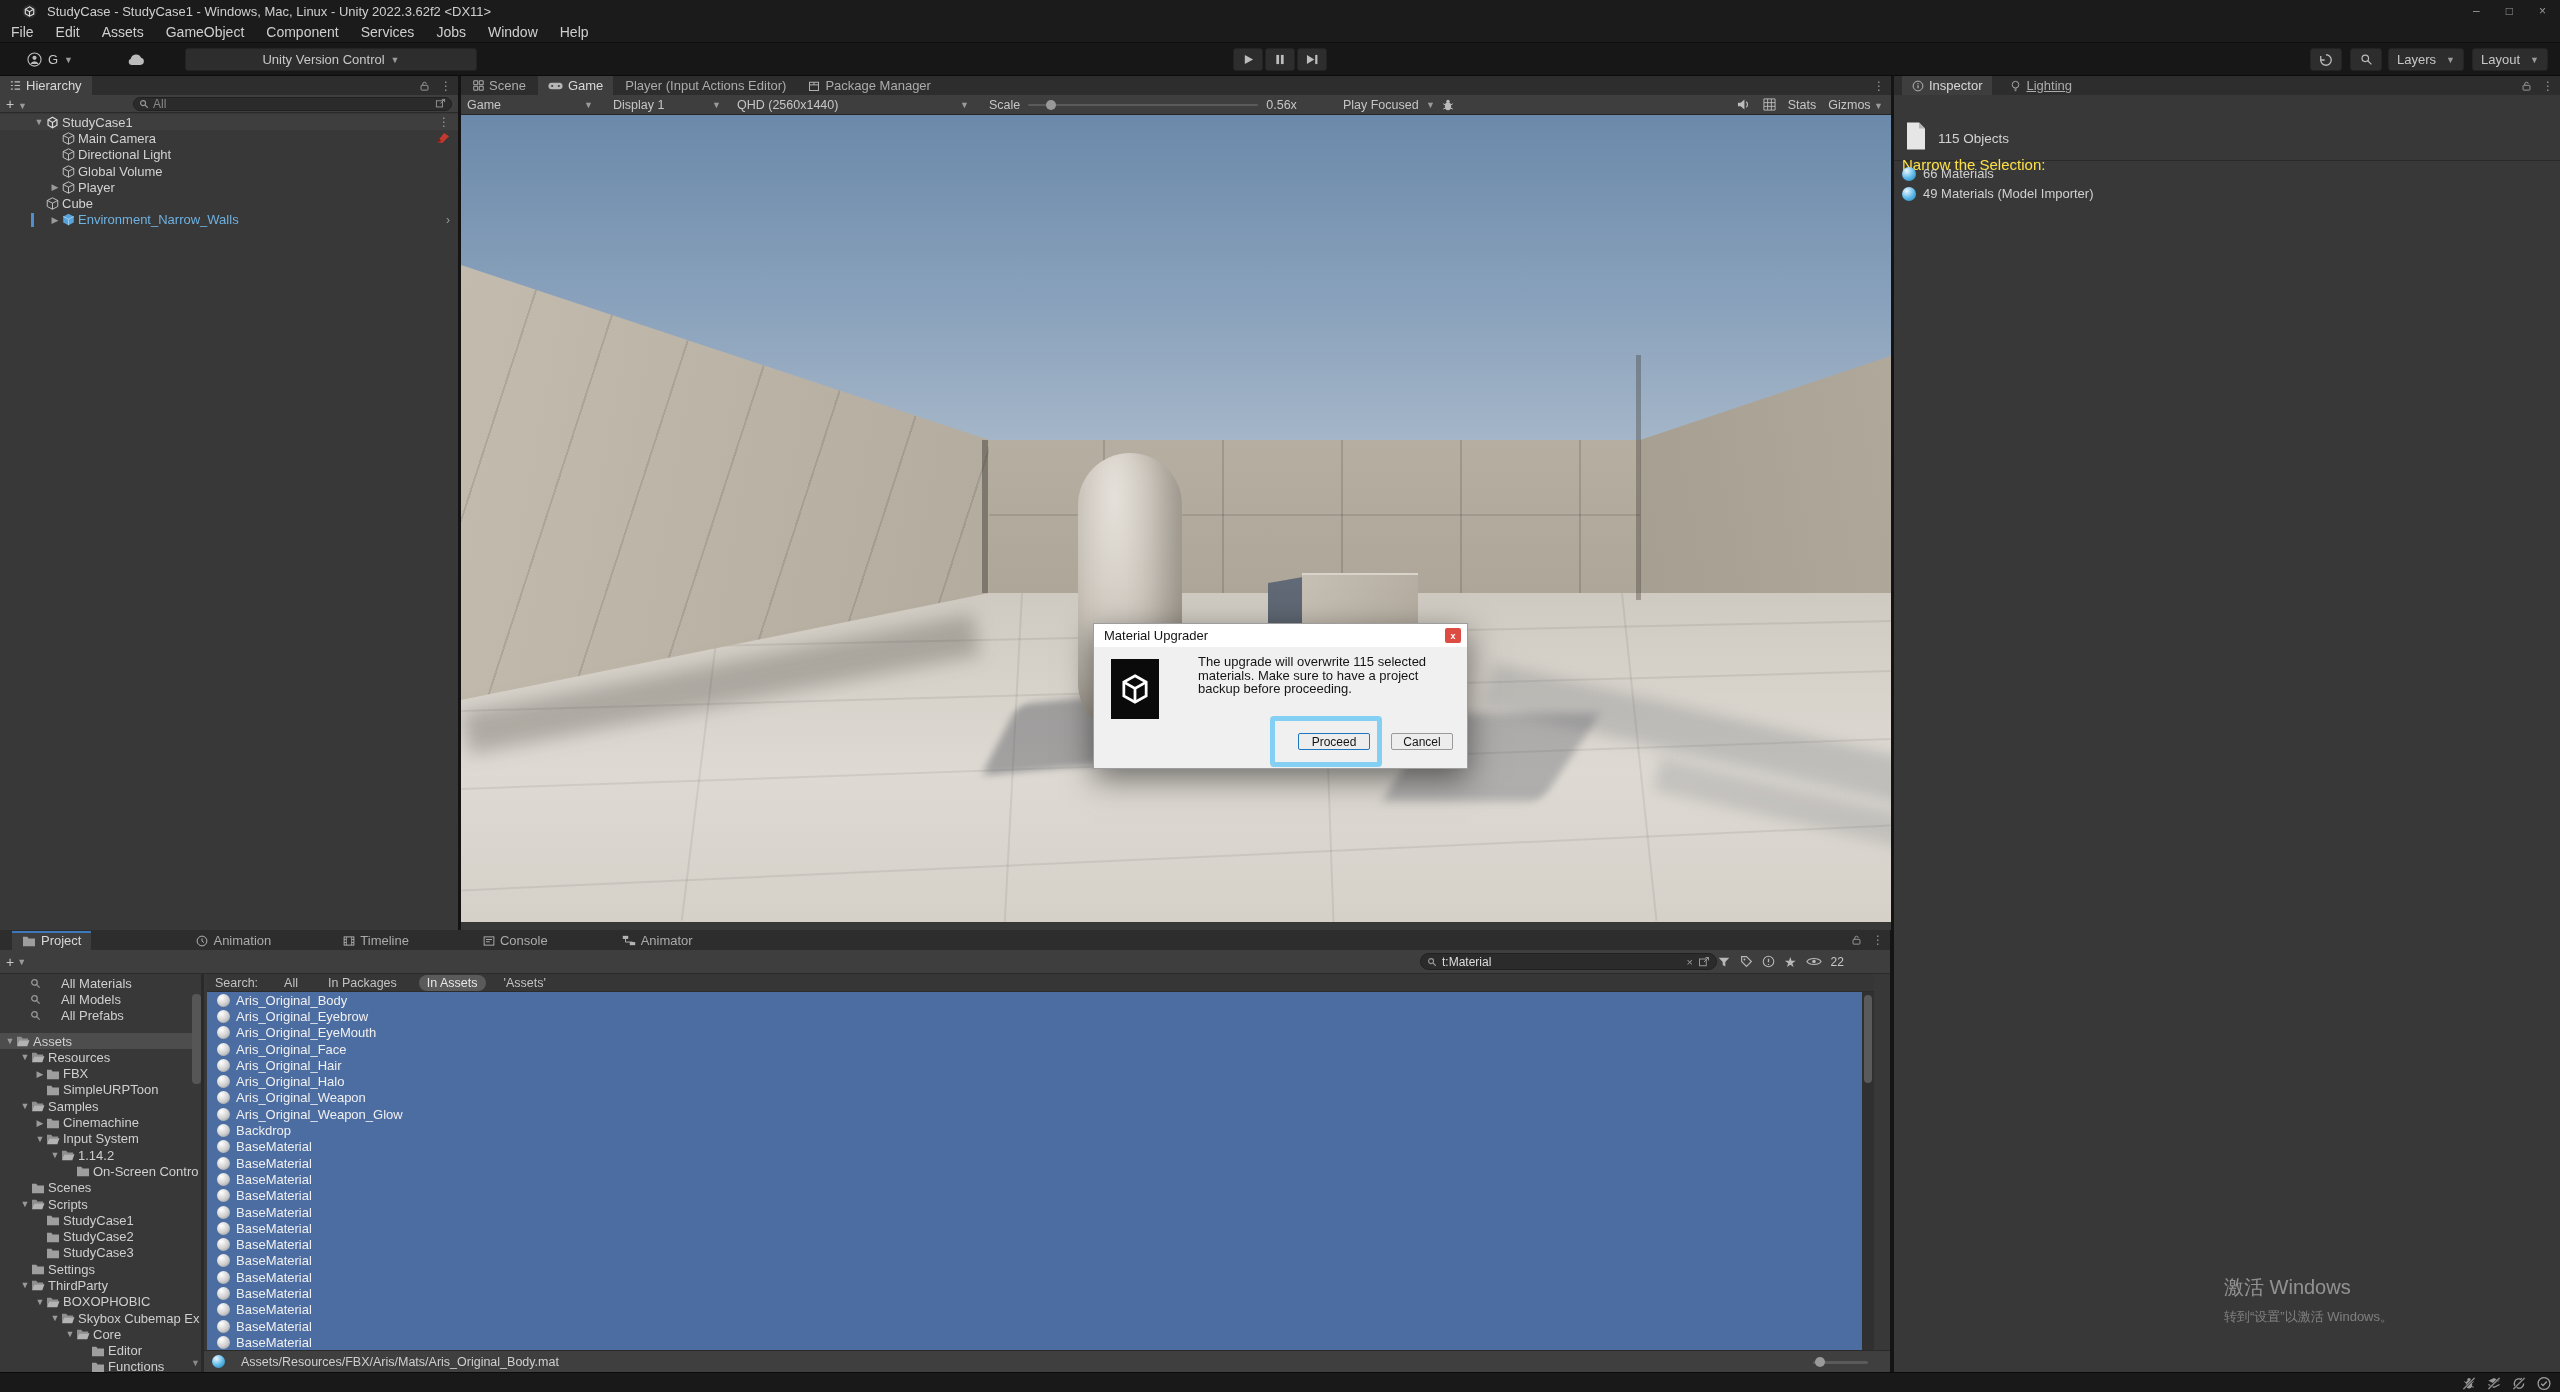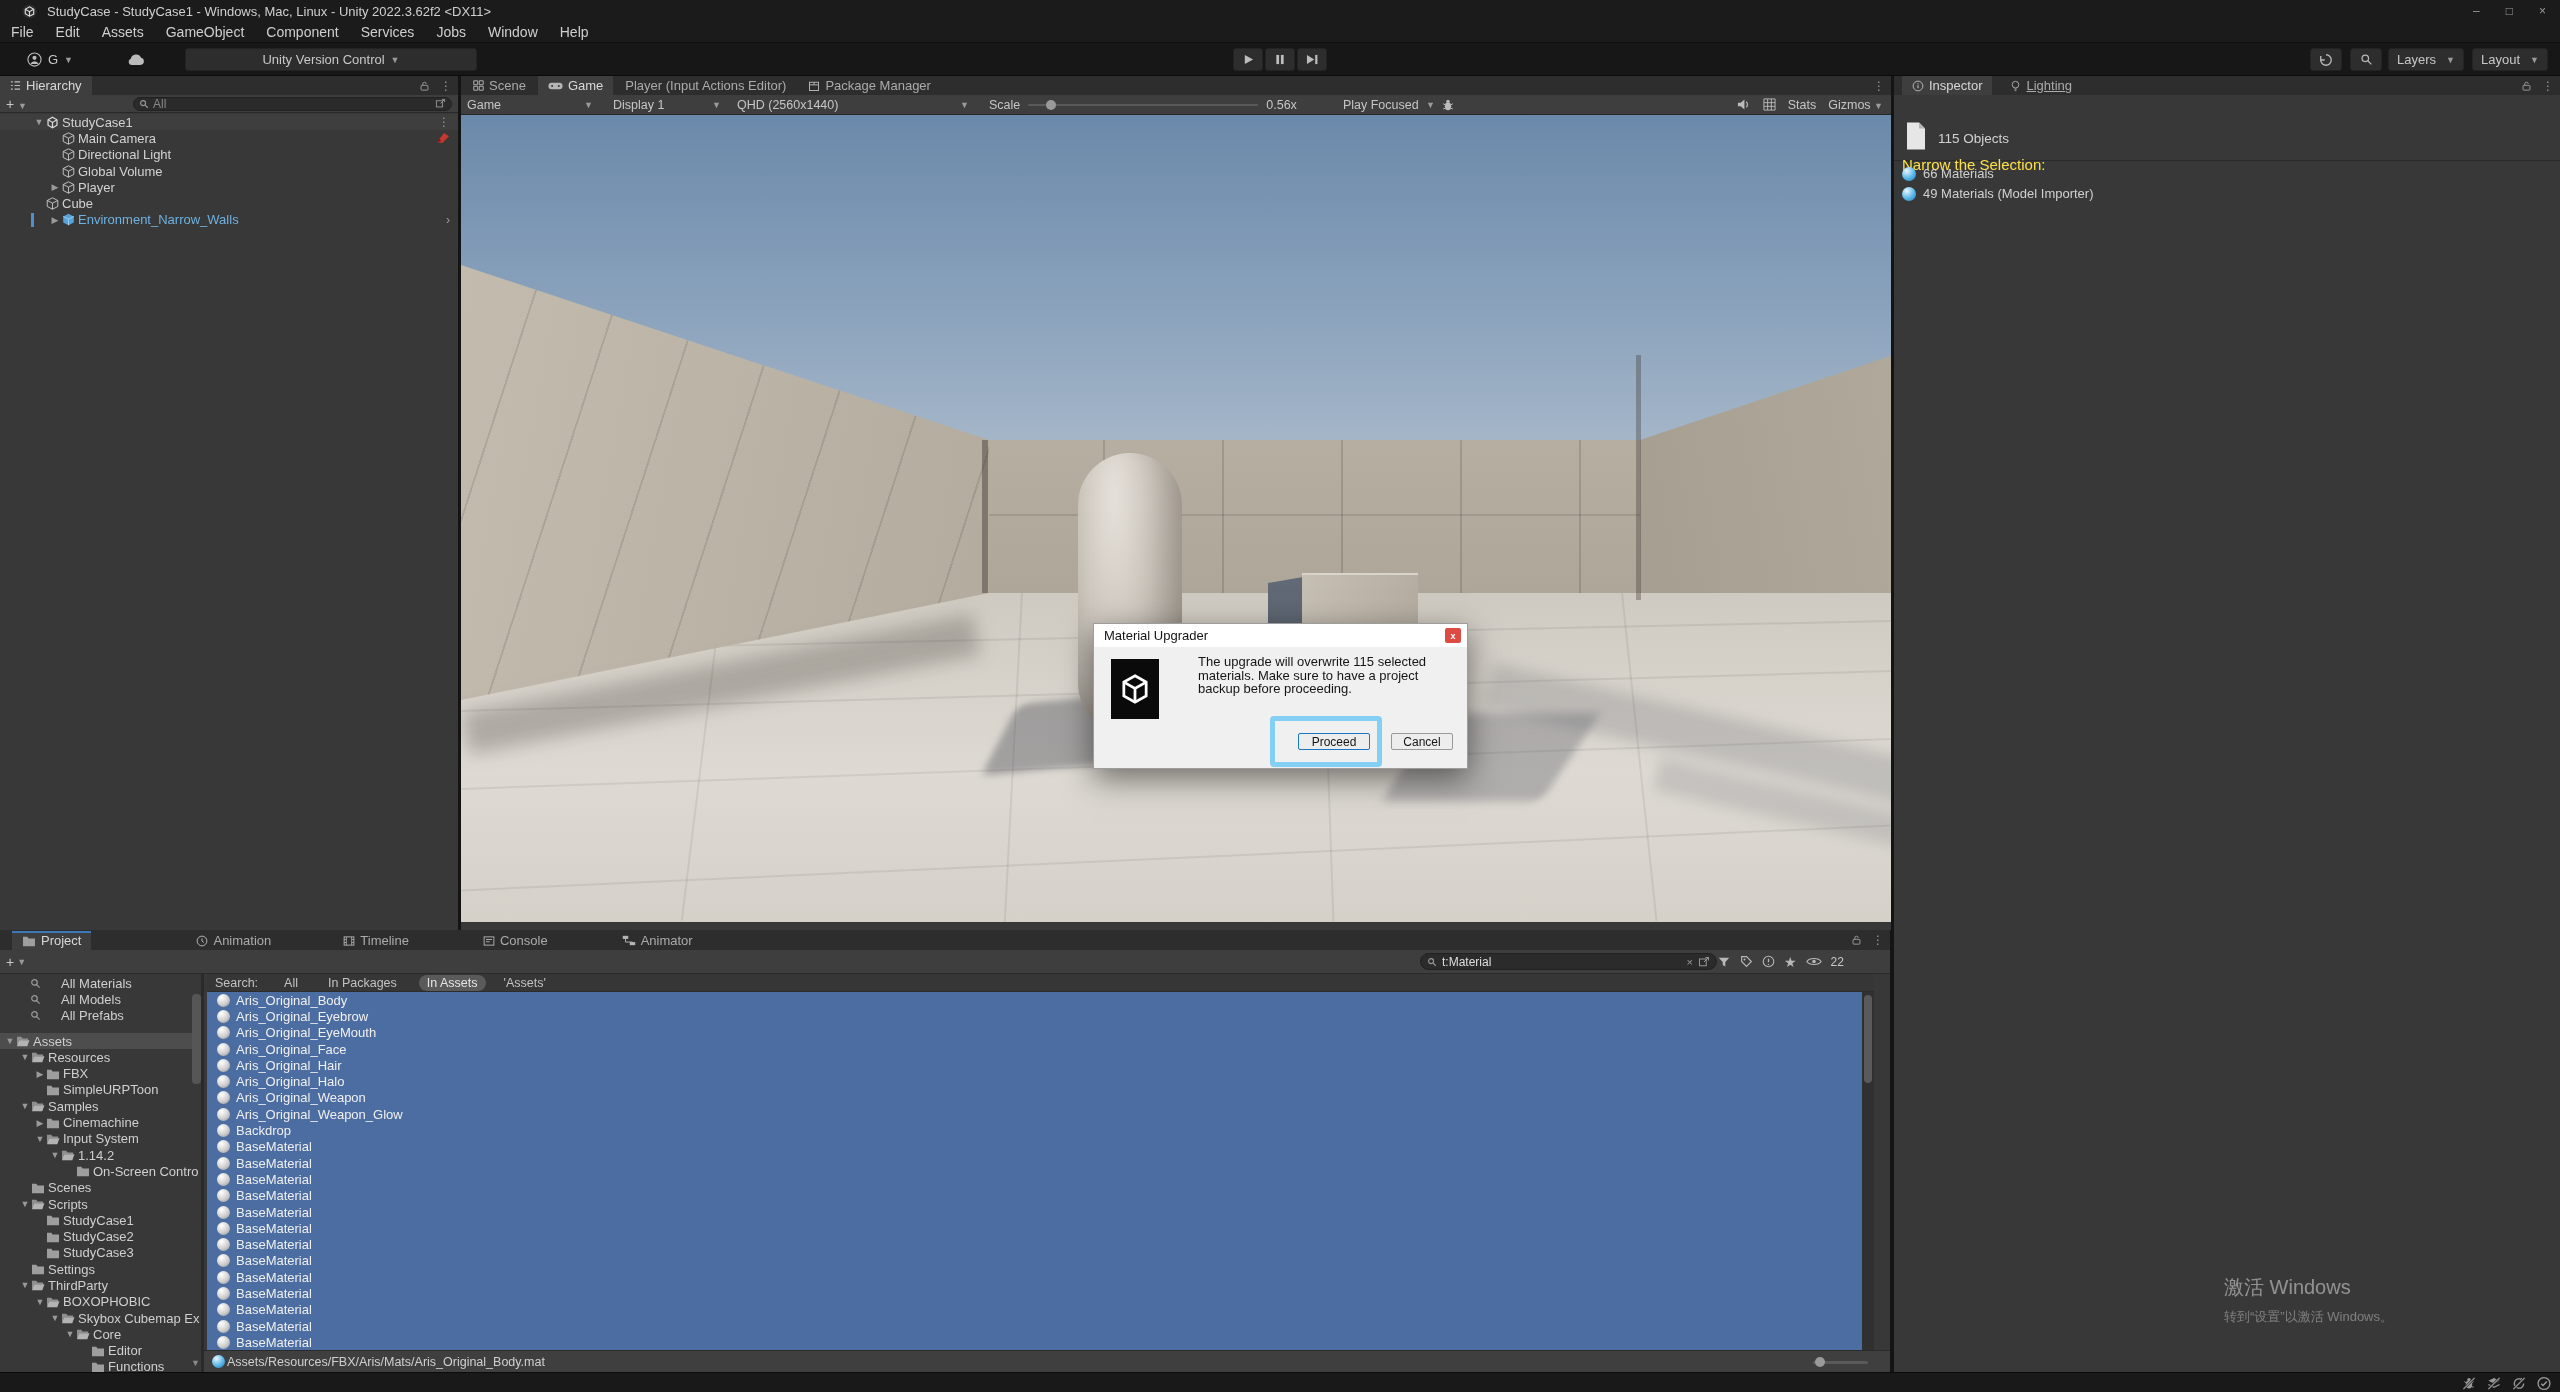--- a/index.html
+++ b/index.html
@@ -116,21 +116,21 @@
   .p-vscroll{position:absolute;left:192px;top:20px;width:9px;height:90px;background:#565656;border-radius:4px;}
   .p-downarrow{position:absolute;left:191px;bottom:4px;font-size:9px;color:#8a8a8a;}
   .p-right{position:absolute;left:207px;top:0;width:1667px;height:398px;}
   .f-header{height:18px;background:#363636;border-bottom:1px solid #2c2c2c;display:flex;align-items:center;gap:18px;padding-left:8px;font-size:12.5px;color:#c2c2c2;}
   .scope{padding:1px 8px;border-radius:9px;}
   .scope.active{background:#5a5a5a;color:#e6e6e6;}
   .f-list{position:relative;height:358px;overflow:hidden;background:#383838;}
   .f-row{display:flex;align-items:center;gap:6px;height:16.3px;padding-left:10px;background:#4c6da1;color:#f0f0f0;font-size:13px;white-space:nowrap;}
   .f-scroll{position:absolute;right:0;top:18px;width:12px;height:358px;background:#303030;}
   .f-thumb{position:absolute;left:2px;top:3px;width:8px;height:88px;background:#5a5a5a;border-radius:4px;}
-  .p-footer{position:absolute;left:204px;right:0;bottom:0;height:22px;background:#3f3f3f;border-top:1px solid #2a2a2a;display:flex;align-items:center;gap:2px;padding-left:8px;font-size:12.5px;color:#cfcfcf;}
+  .p-footer{position:absolute;left:204px;right:0;bottom:0;height:22px;background:#3f3f3f;border-top:1px solid #2a2a2a;display:flex;align-items:center;gap:16px;padding-left:8px;font-size:12.5px;color:#cfcfcf;}
   .foot-slider{position:absolute;right:22px;top:10px;width:55px;height:3px;background:#5a5a5a;border-radius:2px;}
   .foot-thumb{position:absolute;left:2px;top:-4px;width:10px;height:10px;border-radius:50%;background:#9a9a9a;}
 
   
   #statusbar{position:absolute;left:0;top:1372px;width:2560px;height:20px;background:#191919;border-top:1px solid #0b0b0b;}
   .tray{position:absolute;right:8px;top:1px;display:flex;gap:9px;align-items:center;height:18px;}
 </style>
 </head>
 <body>
 

